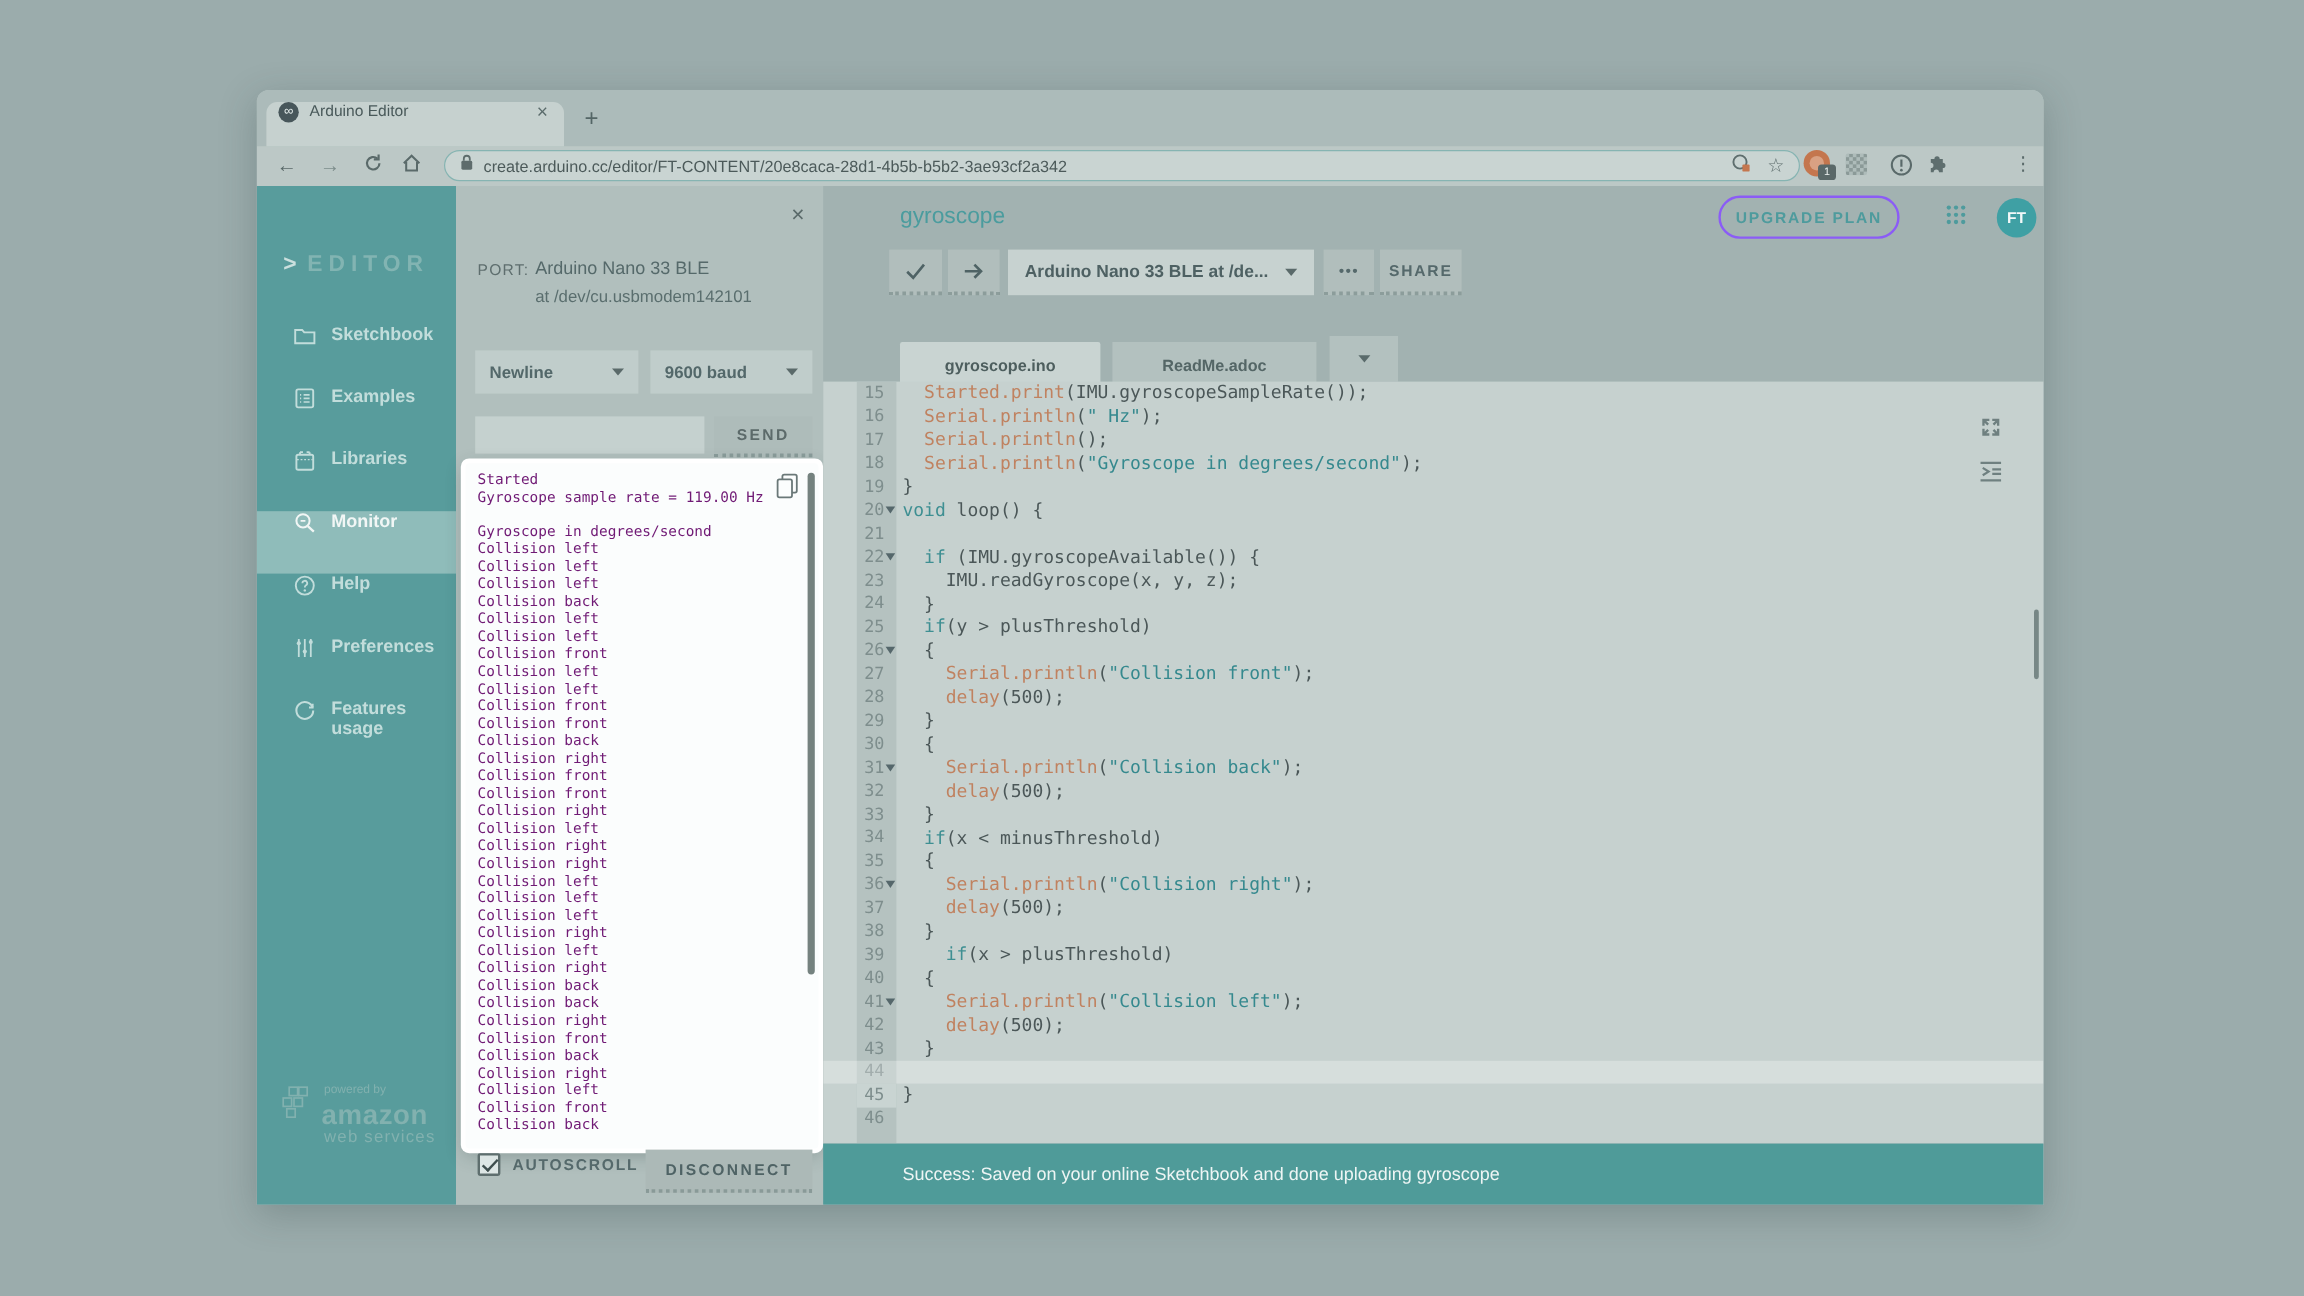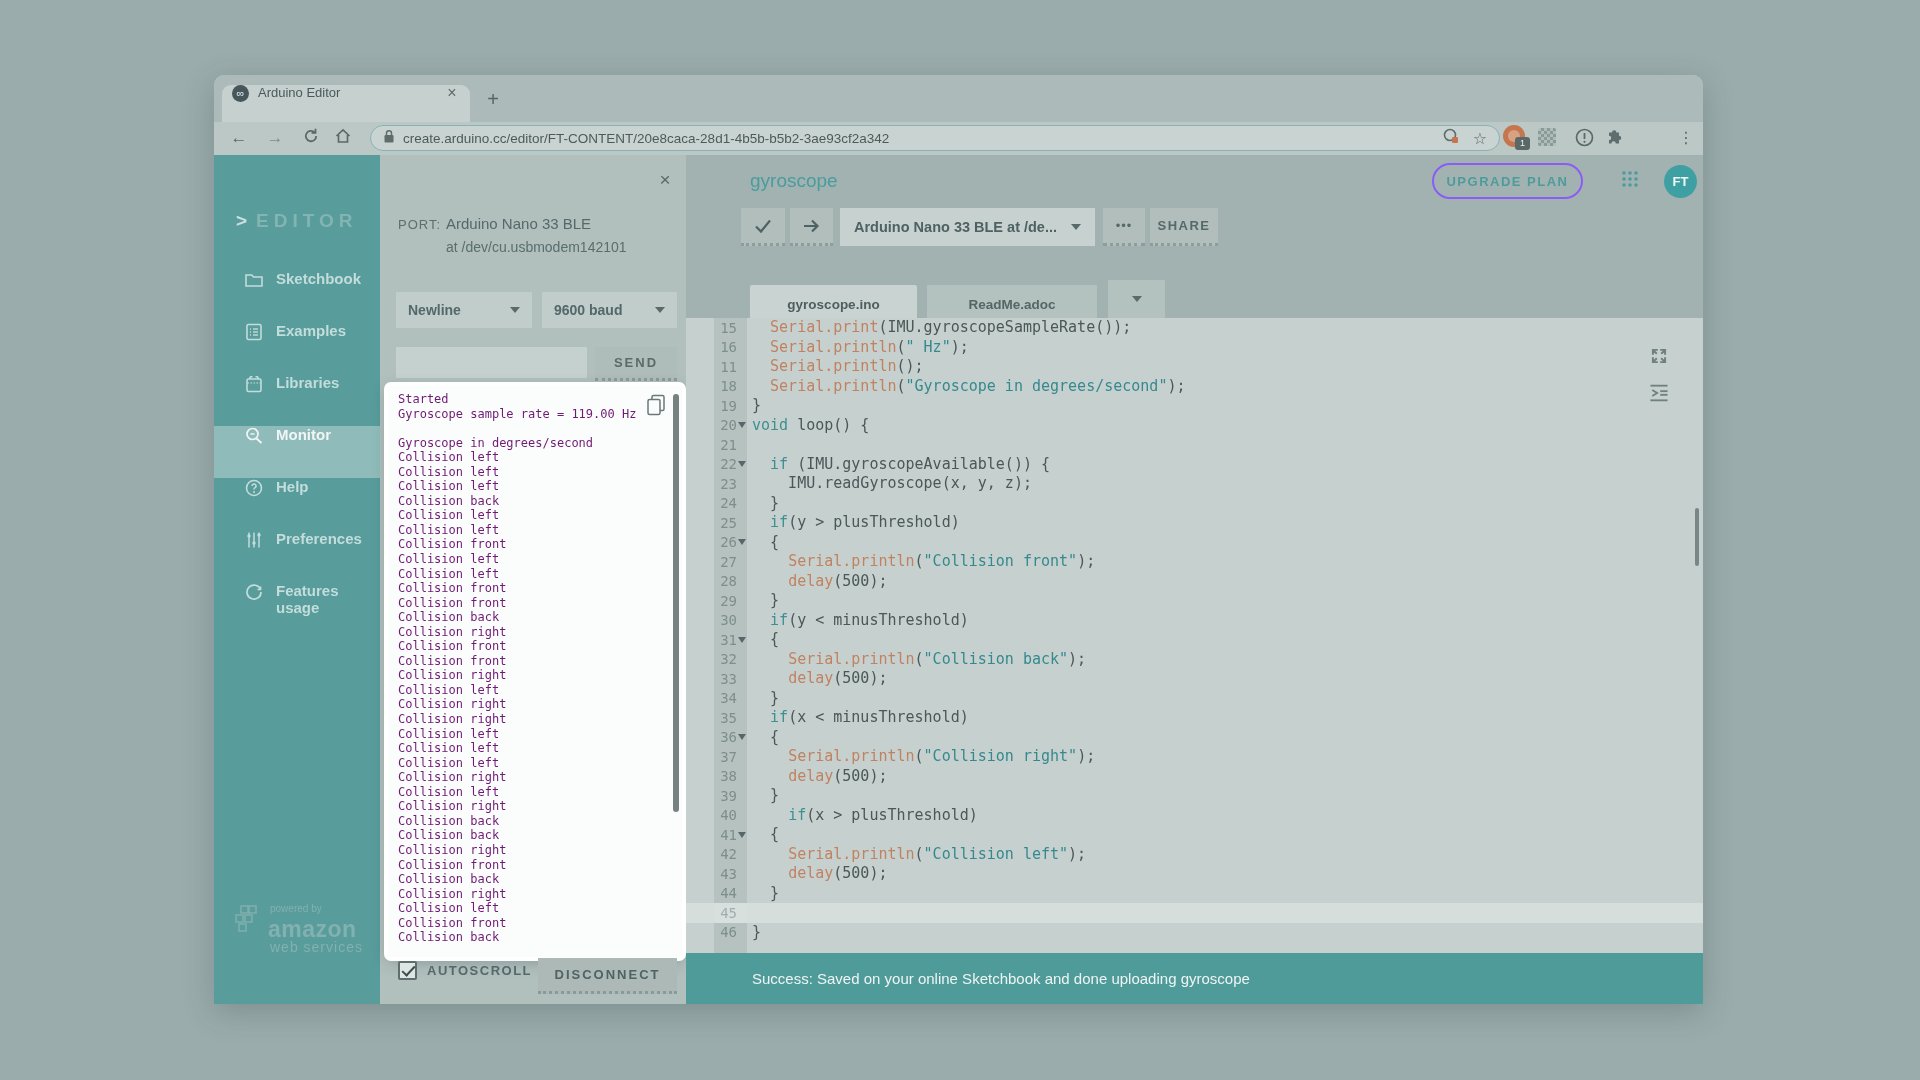--- a/index.html
+++ b/index.html
@@ -341,21 +341,21 @@
         <div class="gutlines">
             <div class="grow">
               <span class="lnum">15</span>
               <span class="fslot"></span>
             </div>
             <div class="grow">
               <span class="lnum">16</span>
               <span class="fslot"></span>
             </div>
             <div class="grow">
-              <span class="lnum">11</span>
+              <span class="lnum">17</span>
               <span class="fslot"></span>
             </div>
             <div class="grow">
               <span class="lnum">18</span>
               <span class="fslot"></span>
             </div>
             <div class="grow">
               <span class="lnum">19</span>
               <span class="fslot"></span>
             </div>
@@ -474,36 +474,35 @@
             <div class="grow act">
               <span class="lnum">45</span>
               <span class="fslot"></span>
             </div>
             <div class="grow">
               <span class="lnum">46</span>
               <span class="fslot"></span>
             </div>
           </div>
         <div class="codelines">
-            <div class="crow"><span class="ct">  </span><span class="co">Serial.print</span><span class="ct">(IMU.gyroscopeSampleRate());</span></div>
+            <div class="crow"><span class="ct">  </span><span class="co">Started.print</span><span class="ct">(IMU.gyroscopeSampleRate());</span></div>
             <div class="crow"><span class="ct">  </span><span class="co">Serial.println</span><span class="ct">(</span><span class="cs">" Hz"</span><span class="ct">);</span></div>
             <div class="crow"><span class="ct">  </span><span class="co">Serial.println</span><span class="ct">();</span></div>
             <div class="crow"><span class="ct">  </span><span class="co">Serial.println</span><span class="ct">(</span><span class="cs">"Gyroscope in degrees/second"</span><span class="ct">);</span></div>
             <div class="crow"><span class="ct">}</span></div>
             <div class="crow"><span class="ck">void</span><span class="ct"> loop() {</span></div>
             <div class="crow">&nbsp;</div>
             <div class="crow"><span class="ct">  </span><span class="ck">if</span><span class="ct"> (IMU.gyroscopeAvailable()) {</span></div>
             <div class="crow"><span class="ct">    IMU.readGyroscope(x, y, z);</span></div>
             <div class="crow"><span class="ct">  }</span></div>
             <div class="crow"><span class="ct">  </span><span class="ck">if</span><span class="ct">(y &gt; plusThreshold)</span></div>
             <div class="crow"><span class="ct">  {</span></div>
             <div class="crow"><span class="ct">    </span><span class="co">Serial.println</span><span class="ct">(</span><span class="cs">"Collision front"</span><span class="ct">);</span></div>
             <div class="crow"><span class="ct">    </span><span class="co">delay</span><span class="ct">(500);</span></div>
             <div class="crow"><span class="ct">  }</span></div>
-            <div class="crow"><span class="ct">  </span><span class="ck">if</span><span class="ct">(y &lt; minusThreshold)</span></div>
             <div class="crow"><span class="ct">  {</span></div>
             <div class="crow"><span class="ct">    </span><span class="co">Serial.println</span><span class="ct">(</span><span class="cs">"Collision back"</span><span class="ct">);</span></div>
             <div class="crow"><span class="ct">    </span><span class="co">delay</span><span class="ct">(500);</span></div>
             <div class="crow"><span class="ct">  }</span></div>
             <div class="crow"><span class="ct">  </span><span class="ck">if</span><span class="ct">(x &lt; minusThreshold)</span></div>
             <div class="crow"><span class="ct">  {</span></div>
             <div class="crow"><span class="ct">    </span><span class="co">Serial.println</span><span class="ct">(</span><span class="cs">"Collision right"</span><span class="ct">);</span></div>
             <div class="crow"><span class="ct">    </span><span class="co">delay</span><span class="ct">(500);</span></div>
             <div class="crow"><span class="ct">  }</span></div>
             <div class="crow"><span class="ct">    </span><span class="ck">if</span><span class="ct">(x &gt; plusThreshold)</span></div>

